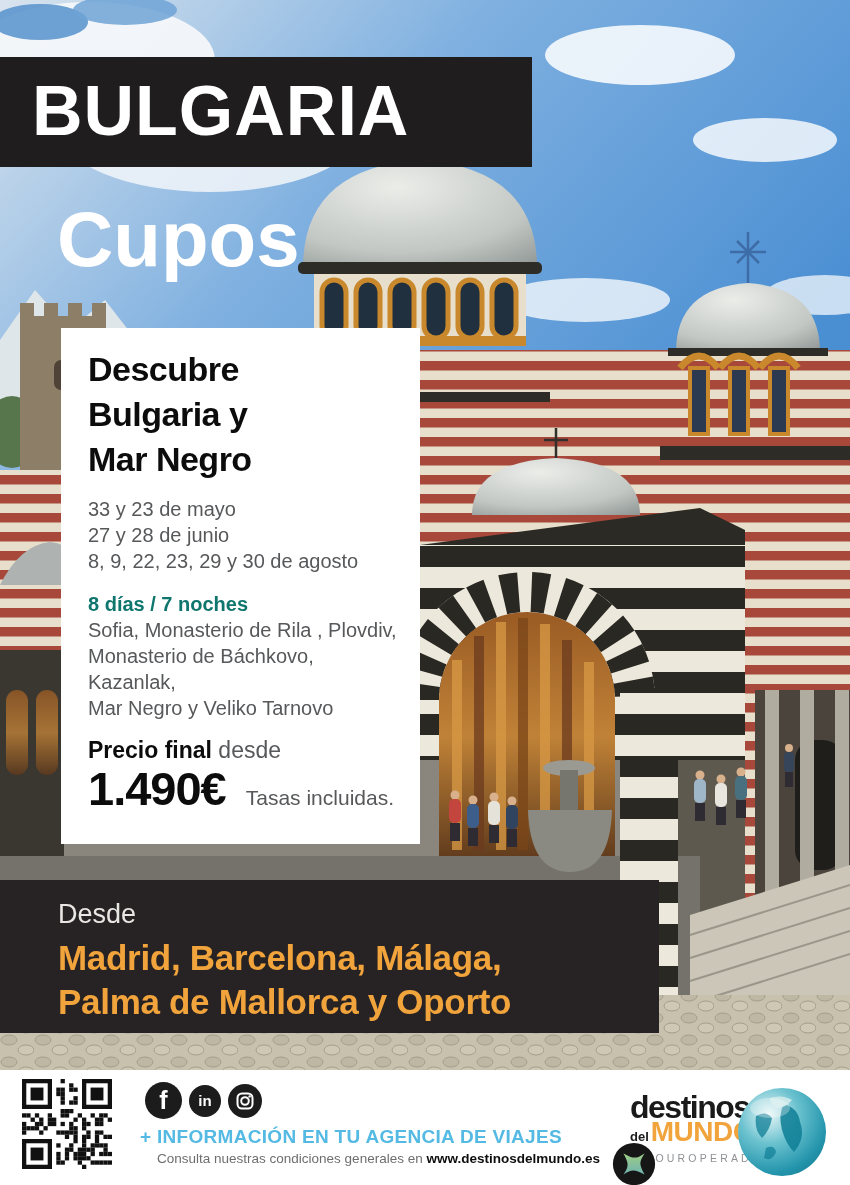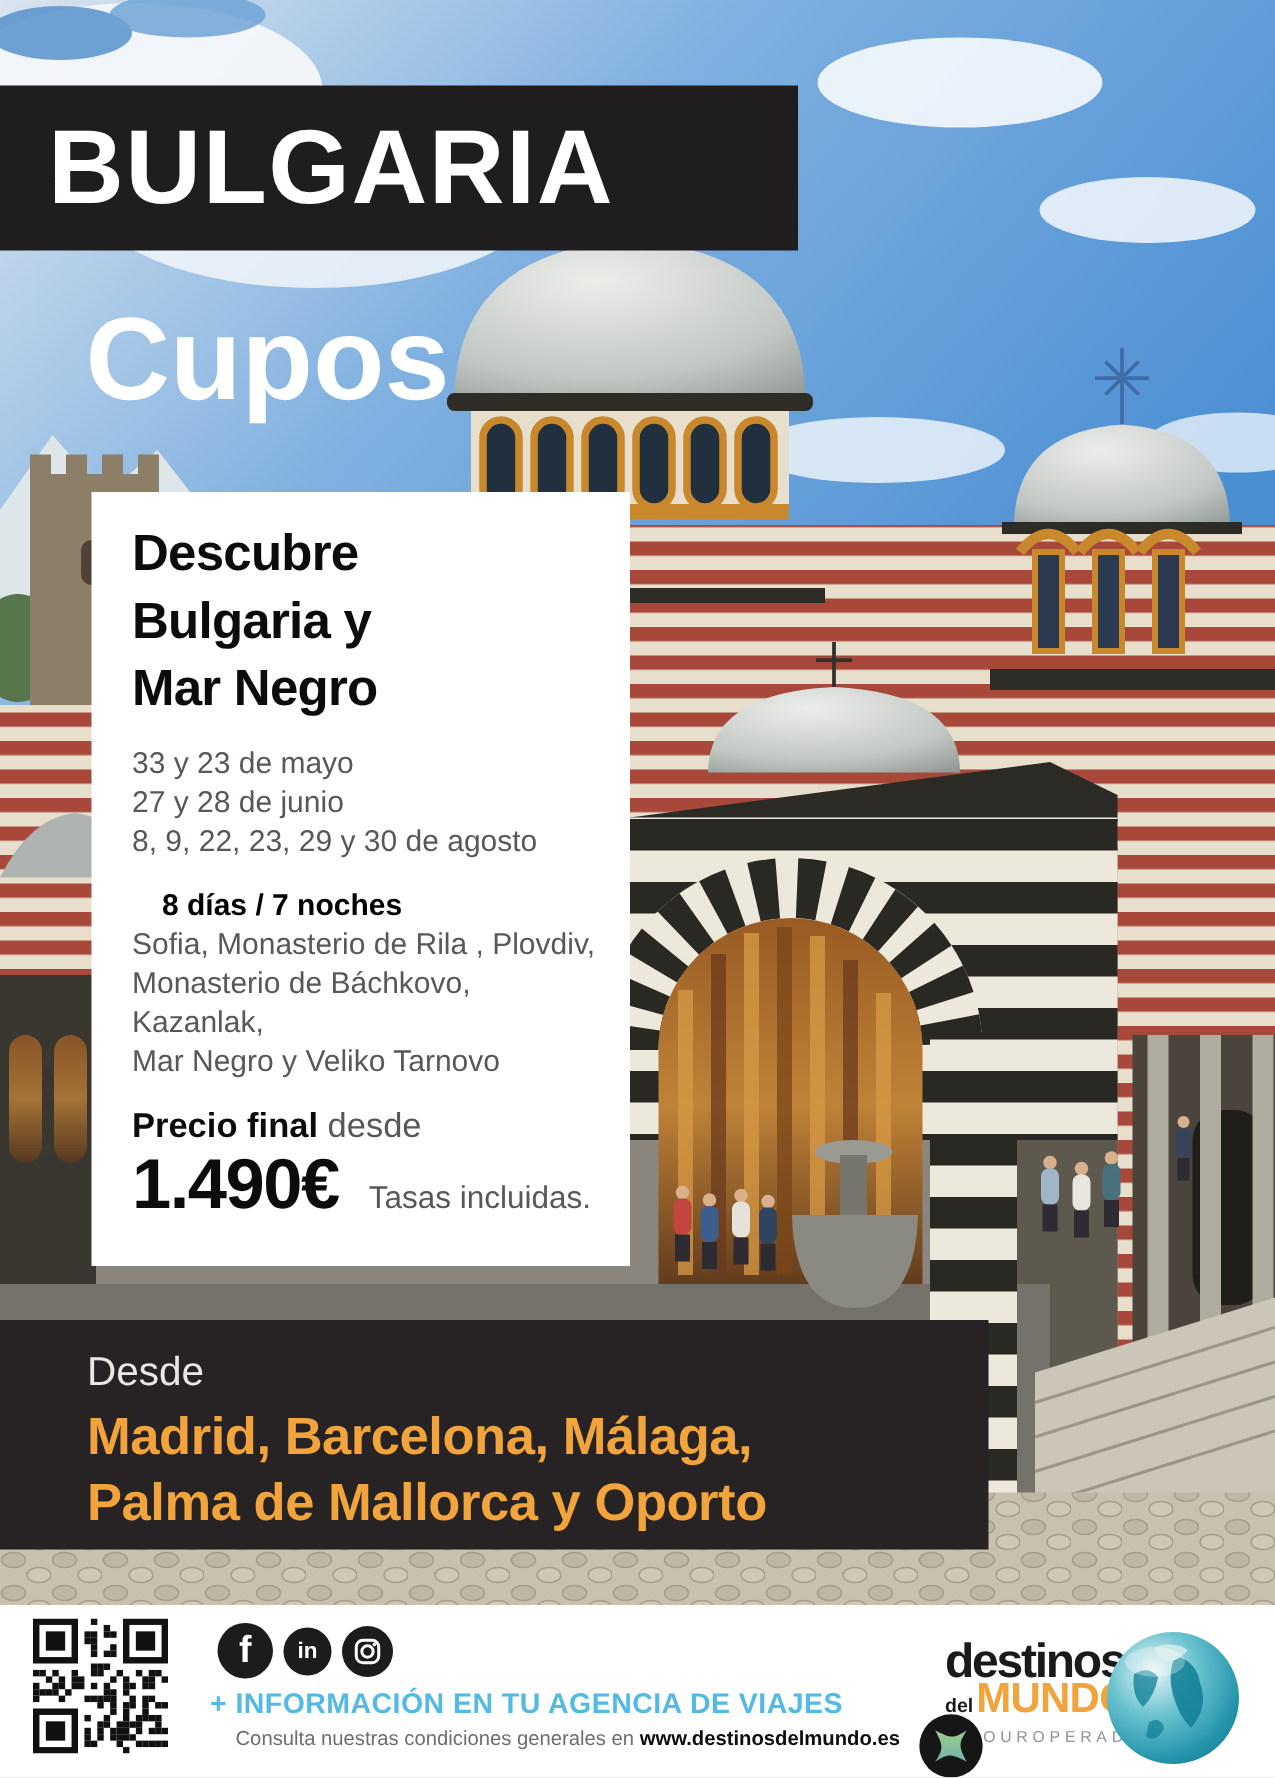--- a/index.html
+++ b/index.html
@@ -11,21 +11,21 @@
 
   .title-banner { position:absolute; left:0; top:57px; width:532px; height:110px; background:#201d1e; }
   .title-banner h1 { margin:0; padding-left:32px; font-size:70px; line-height:108px; font-weight:bold; color:#fff; letter-spacing:1px; white-space:nowrap; }
 
   .cupos { position:absolute; left:57px; top:200px; font-size:78px; font-weight:bold; color:#fff; line-height:1; letter-spacing:0; }
 
   .card { position:absolute; left:61px; top:328px; width:359px; height:516px; background:#fff; padding:19px 18px 0 27px; }
   .card h2 { margin:0; font-size:34px; line-height:45px; font-weight:bold; color:#0c0c0c; white-space:pre-line; letter-spacing:-0.5px; }
   .dates { margin-top:14px; }
   .date { font-size:20px; line-height:26px; color:#57585a; }
-  .duration { margin-top:17px; font-size:20px; line-height:26px; font-weight:bold; color:#000000;margin-left:20px; }
+  .duration { margin-top:17px; font-size:20px; line-height:26px; font-weight:bold; color:#0f766e; }
   .itinerary { font-size:20px; line-height:26px; color:#57585a; white-space:pre-line; }
   .price-label { margin-top:15px; font-size:23px; line-height:28px; color:#57585a; }
   .price-label b { color:#0c0c0c; }
   .price-row { margin-top:1px; display:flex; align-items:baseline; }
   .price { font-size:47px; font-weight:bold; color:#0c0c0c; letter-spacing:-1px; line-height:48px; }
   .price-note { font-size:21px; color:#57585a; margin-left:20px; }
 
   .departures { position:absolute; left:0; top:880px; width:659px; height:153px; background:#272324; padding:16px 0 0 58px; }
   .desde { font-size:27px; color:#e9e7e4; line-height:36px; font-weight:normal; }
   .cities { margin-top:4px; font-size:35px; font-weight:bold; color:#f1a33c; line-height:44px; white-space:pre-line; letter-spacing:-0.3px; }

